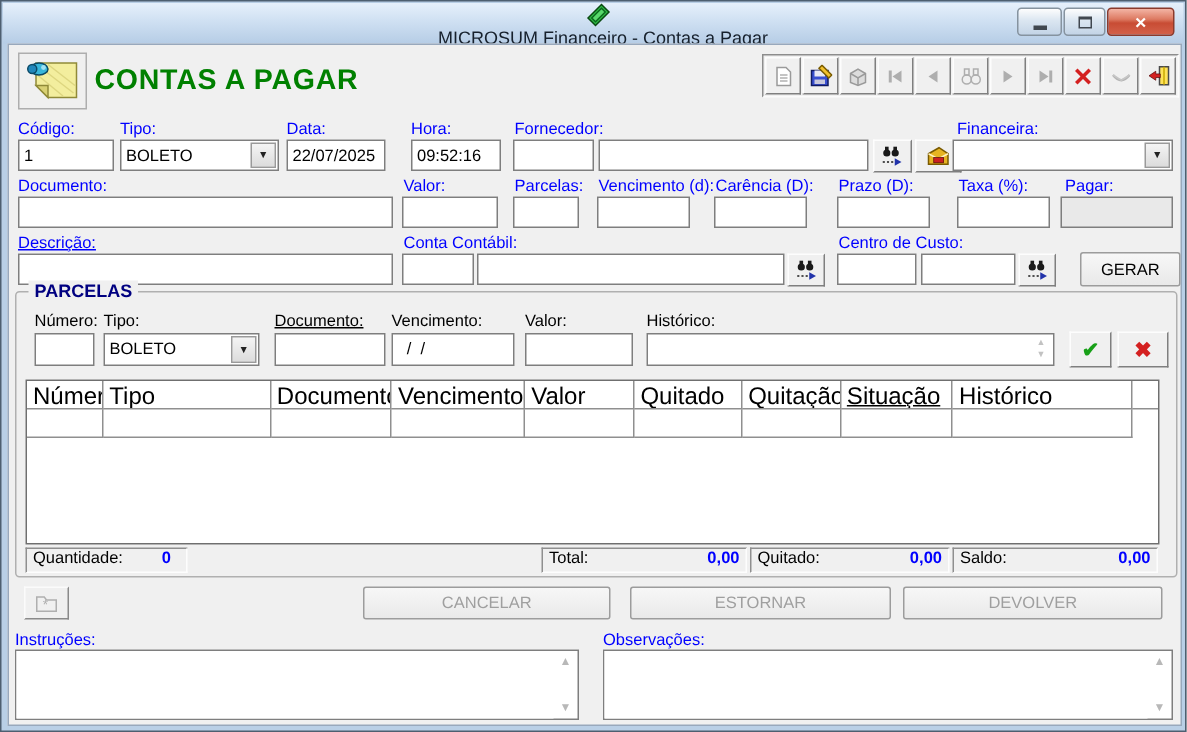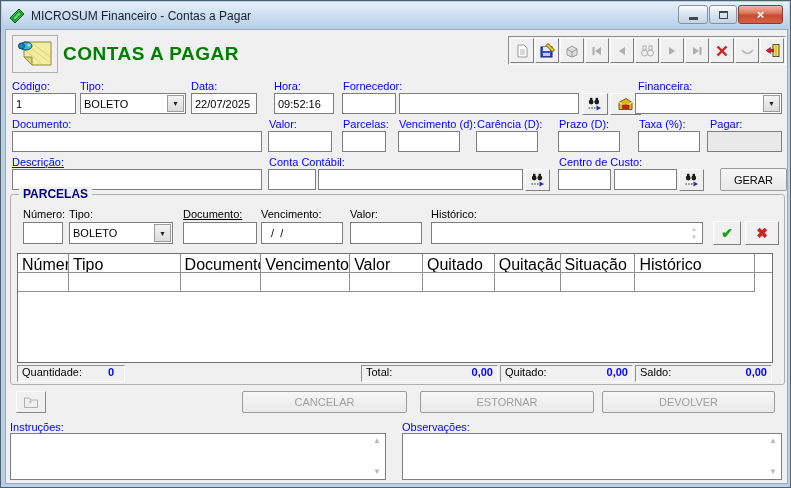--- a/index.html
+++ b/index.html
@@ -6,21 +6,21 @@
   html,body { background:#888; font-family:"Liberation Sans", sans-serif; }
   .window {
     position:relative; width:791px; height:488px;
     background:#b9cfe6; border:1px solid #4e5f70; overflow:hidden;
     font-size:11px; color:#000;
   }
   
   .titlebar {
     position:absolute; left:1px; top:1px; right:1px; height:27px;
     background:linear-gradient(to bottom,#e6f0fb,#cfe0f2 45%,#b6cde6);
-    display:flex; align-items:center; padding-left:7px;
+    display:flex; align-items:center; padding-left:7px;flex-direction:column;
   }
   .title-text { font-size:12px; color:#16202c; margin-left:6px; }
   .winbtns { position:absolute; top:3px; right:6px; display:flex; gap:1px; }
   .wbtn {
     height:19px; border:1px solid #86939f; border-radius:3px;
     background:linear-gradient(#fdfdfd,#dbe6f1 45%,#c3d4e6);
     display:flex; align-items:center; justify-content:center; cursor:default;
   }
   .wbtn.min { width:30px; } .wbtn.max { width:28px; }
   .wbtn.close {
@@ -88,21 +88,21 @@
     color:#000080; font-weight:bold; font-size:12px;
   }
   
   .grid { position:absolute; background:#fff; border:1px solid #6f6f6f; overflow:hidden; }
   .grow { display:flex; }
   .gcell {
     border-right:1px solid #8f8f8f; border-bottom:1px solid #8f8f8f;
     height:19px; padding:2px 0 0 4px; font-size:16px; overflow:hidden; white-space:nowrap;
   }
   .c0{width:51px;} .c1{width:112px;} .c2{width:81px;} .c3{width:89px;} .c4{width:73px;}
-  .c5{width:72px;} .c6{width:66px;} .c7{width:75px;} .c8{width:120px;}
+  .c5{width:72px;} .c6{width:66px;} .c7{width:75px;text-decoration:underline;} .c8{width:120px;}
   .cf{width:17px; border-right:none;}
   
   .panel {
     position:absolute; height:17px; border:1px solid; border-color:#8f8f8f #fdfdfd #fdfdfd #8f8f8f;
     background:#f0f0f0; display:flex; align-items:flex-start; padding:0 4px; font-size:11px;
   }
   .panel .val { margin-left:auto; color:#0000ff; font-weight:bold; }
   
   .memo {
     position:absolute; background:#fff; border:1px solid #7e7e7e;

